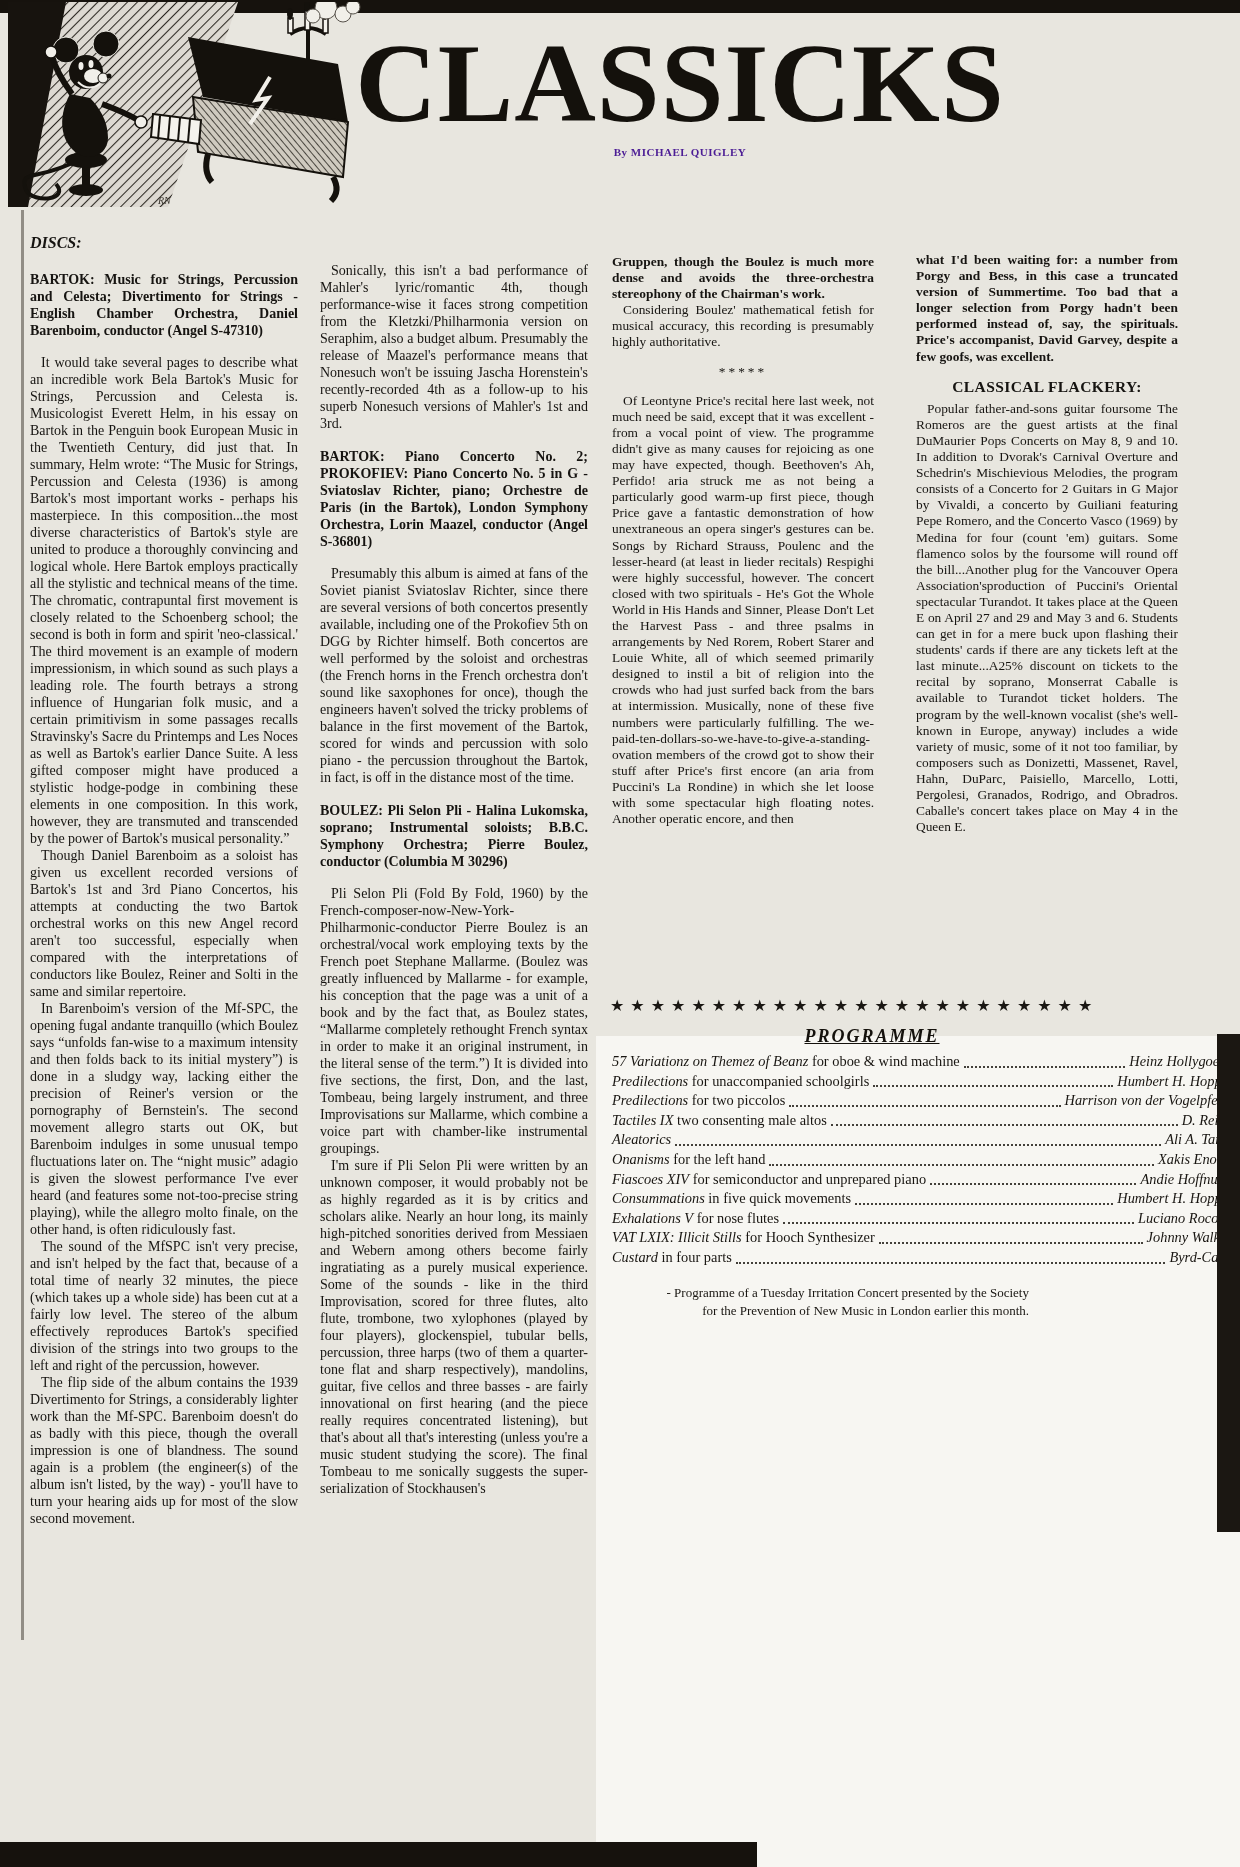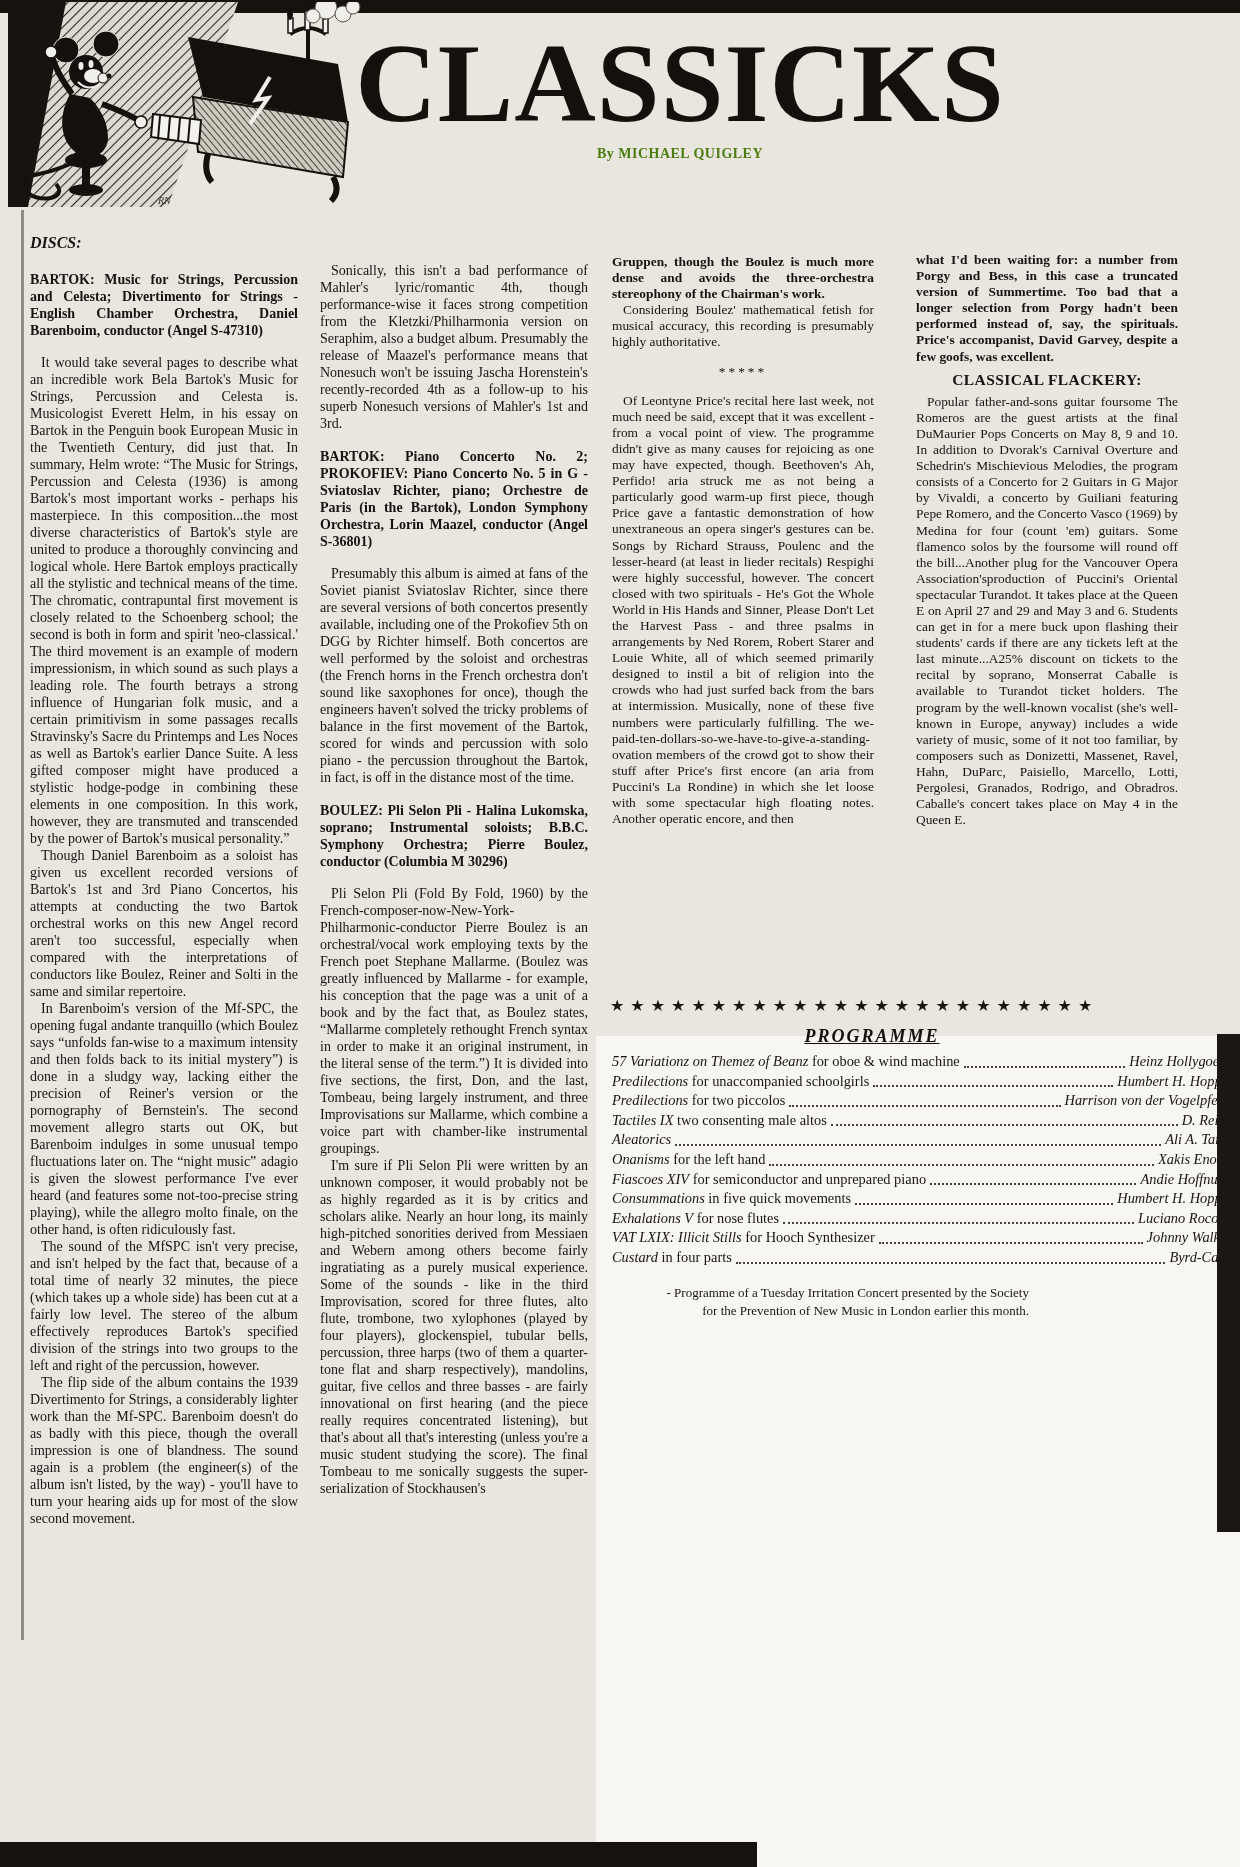--- a/index.html
+++ b/index.html
@@ -9,35 +9,35 @@
   .topbar{position:absolute;left:0;top:0;width:1240px;height:13px;background:#16120d;z-index:4;}
   .bottombar{position:absolute;left:0;top:1842px;width:757px;height:25px;background:#16120d;z-index:6;}
   .right-strip{position:absolute;left:1217px;top:1034px;width:23px;height:498px;background:#1b1712;z-index:6;}
   .left-edge{position:absolute;left:21px;top:210px;width:3px;height:1430px;background:rgba(40,33,25,.45);z-index:3;}
 
   .masthead-cartoon{position:absolute;left:8px;top:2px;width:360px;height:205px;z-index:5;}
   .page-title{position:absolute;left:340px;top:26px;width:680px;text-align:center;z-index:3;
       font-family:"Liberation Serif",serif;font-weight:bold;font-size:113px;line-height:1.0;
       letter-spacing:1px;color:#14110c;}
   .byline{position:absolute;left:340px;top:146px;width:680px;text-align:center;z-index:3;
-      font-weight:bold;font-size:14px;letter-spacing:.5px;color:#4d7c0f;}
+      font-weight:bold;font-size:11px;letter-spacing:.5px;color:#4c1d95;}
 
   .col{position:absolute;z-index:3;text-align:justify;}
   #col1{left:30px;top:234px;width:268px;height:1602px;font-size:14px;line-height:17px;overflow:hidden;}
   #col2{left:320px;top:262px;width:268px;height:1574px;font-size:14px;line-height:17px;overflow:hidden;}
   #col3{left:612px;top:254px;width:262px;height:742px;font-size:13.4px;line-height:16.1px;overflow:hidden;}
   #col4{left:916px;top:252px;width:262px;height:742px;font-size:13.4px;line-height:16.1px;overflow:hidden;}
 
   .col > :first-child{margin-top:0;}
   .b-kicker{font-weight:bold;font-style:italic;font-size:16px;margin:0 0 20px 0;text-align:left;}
   .b-heading{font-weight:bold;margin:16px 0 15px 0;}
   .b-para{text-indent:11px;margin:0;}
   .b-flush{text-indent:0;font-weight:bold;}
   .b-stars{text-align:center;letter-spacing:3px;margin:13px 0;text-indent:0;}
-  .b-subhead{font-weight:bold;text-align:center;font-size:15.5px;letter-spacing:.4px;margin:7px 0 6px 0;text-indent:0;}
+  .b-subhead{font-weight:bold;text-align:center;font-size:15.5px;letter-spacing:.4px;margin:14px 0 6px 0;text-indent:0;}
 
   .star-row{position:absolute;left:610px;top:996px;width:530px;z-index:3;
       font-size:16px;letter-spacing:6px;color:#1a1713;white-space:nowrap;}
   .programme-title{position:absolute;left:612px;top:1026px;width:520px;text-align:center;z-index:3;
       font-style:italic;font-weight:bold;font-size:18px;letter-spacing:2px;text-decoration:underline;color:#14110c;}
   .programme-items{position:absolute;left:612px;top:1052px;width:620px;z-index:3;}
   .prog-row{display:flex;align-items:baseline;font-size:14.4px;line-height:19.6px;color:#181511;}
   .prog-work{font-style:italic;white-space:nowrap;}
   .prog-desc{white-space:nowrap;}
   .prog-leader{flex:1;min-width:10px;border-bottom:2px dotted #43403a;align-self:flex-end;margin:0 4px 4px 4px;height:1px;}

